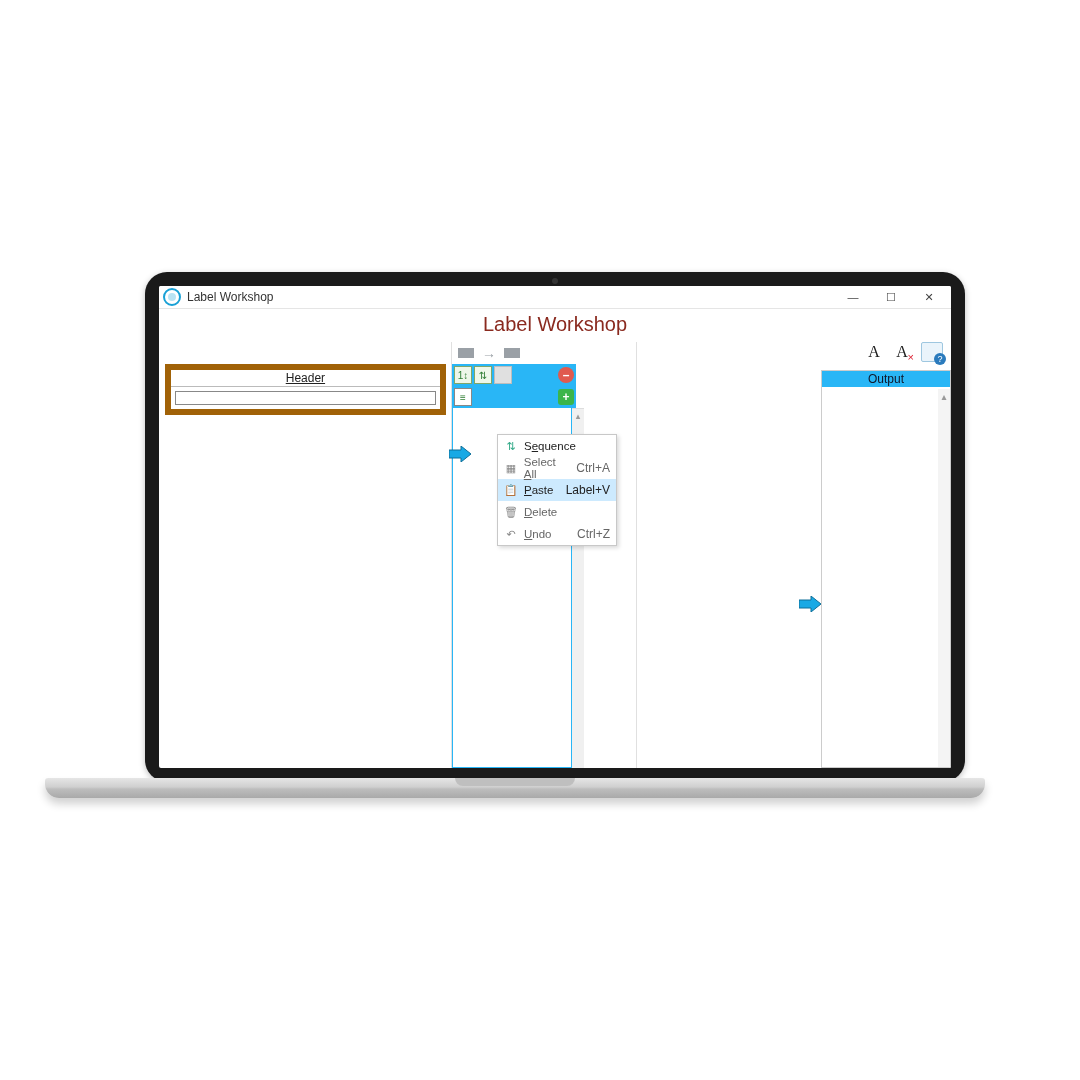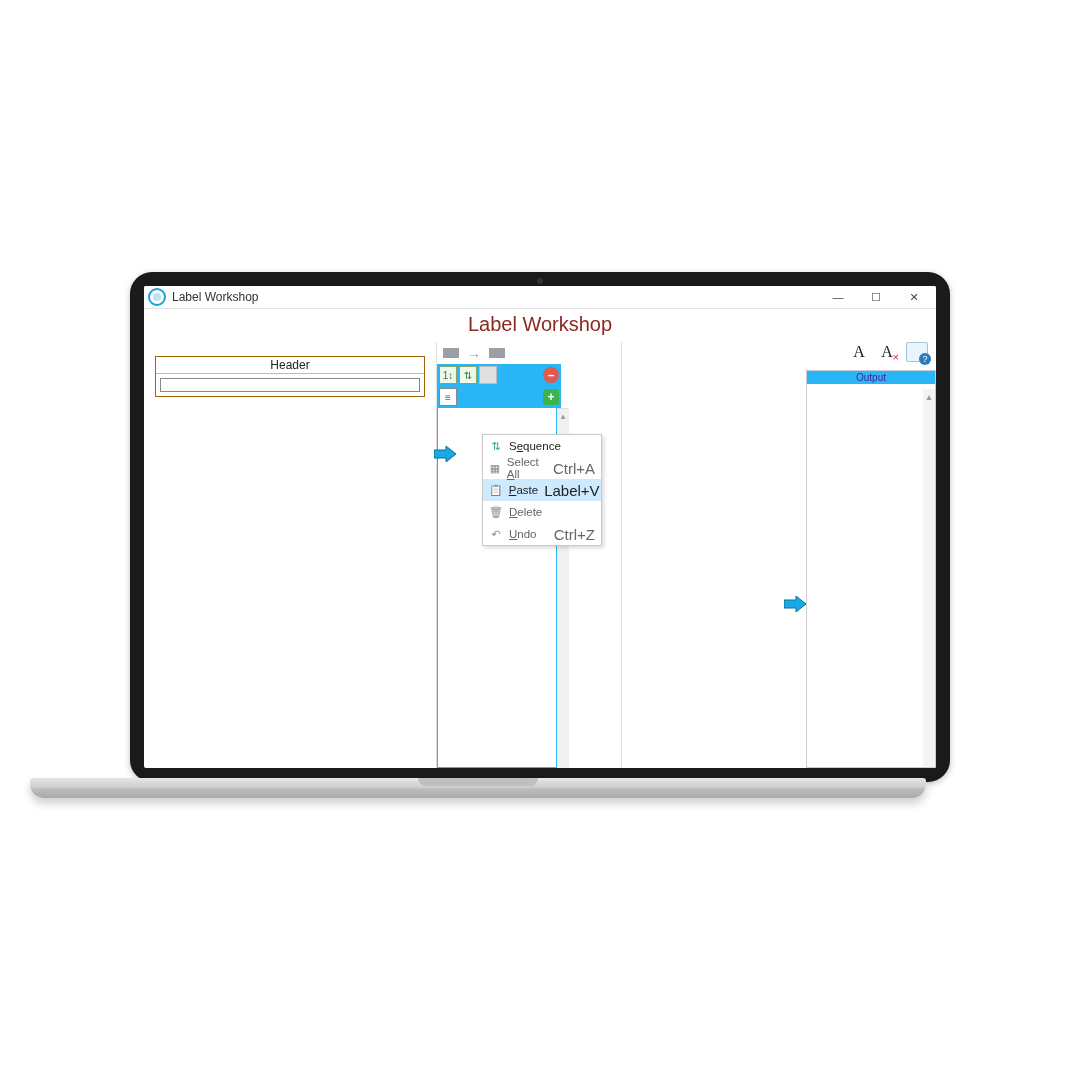--- a/index.html
+++ b/index.html
@@ -1,17 +1,17 @@
 <!DOCTYPE html>
 <html><head>
 <meta charset="utf-8">
 <style>
   html,body{margin:0;padding:0;width:1080px;height:1080px;background:#fff;font-family:"Segoe UI",Arial,sans-serif;font-size:13px;color:#222;}
   
-  .laptop{position:absolute;left:130px;top:272px;width:696px;height:540px;}
+  .laptop{position:absolute;left:145px;top:272px;width:696px;height:540px;padding-left:44px;}
   .screen-bezel{position:absolute;left:0;top:0;width:820px;height:510px;border-radius:22px;background:#1a1a1a;box-shadow:0 2px 6px rgba(0,0,0,.25);}
   .camera{position:absolute;left:50%;top:6px;width:6px;height:6px;margin-left:-3px;border-radius:50%;background:#333;}
   .screen{position:absolute;left:14px;top:14px;right:14px;bottom:14px;background:#fff;border-radius:2px;overflow:hidden;}
   .base{position:absolute;left:-100px;right:-100px;top:506px;height:20px;border-radius:3px 3px 14px 14px;
         background:linear-gradient(#e6e6e6,#cfcfcf 45%,#bdbdbd 55%,#a9a9a9);box-shadow:0 6px 8px rgba(0,0,0,.18);}
   .notch{position:absolute;left:50%;top:0;width:120px;height:8px;margin-left:-60px;background:#bfbfbf;border-radius:0 0 10px 10px;}
   
   .titlebar{height:22px;display:flex;align-items:center;padding:0 4px;background:#fff;border-bottom:1px solid #e5e5e5;}
   .app-ico{width:14px;height:14px;border-radius:50%;border:2px solid #19a1d6;margin-right:6px;position:relative;}
   .app-ico::after{content:"";position:absolute;inset:3px;border-radius:50%;background:#19a1d6;opacity:.3;}
@@ -20,21 +20,21 @@
   .winbtn{width:16px;height:16px;display:flex;align-items:center;justify-content:center;color:#444;font-size:11px;}
   
   .heading{text-align:center;font-size:20px;color:#8a2a1f;padding:4px 0 6px;}
   
   .content{display:flex;height:calc(100% - 22px - 34px);}
   .col{position:relative;}
   .col-left{width:280px;padding:6px;}
   .col-mid{flex:1;border-left:1px solid #e0e0e0;border-right:1px solid #e0e0e0;display:flex;flex-direction:column;}
   .col-right{width:130px;padding-top:0;}
   
-  .hbox{border:1px solid #a16207;background:#fff;margin:8px auto;width:96%;}
+  .hbox{border:6px solid #a16207;background:#fff;margin:16px auto;width:96%;text-decoration:underline;}
   .hbox-title{border-bottom:1px solid #bbb;text-align:center;font-size:12px;padding:1px 0;}
   .hbox-input{margin:4px;height:12px;border:1px solid #888;background:#fff;}
   
   .midbar{height:22px;display:flex;align-items:center;gap:8px;padding-left:6px;}
   .tb-block{width:16px;height:10px;background:#9aa0a6;}
   .tb-arrow{color:#9aa0a6;font-size:14px;line-height:1;}
   
   .selstrip{width:120px;margin-left:0;background:#29b6f6;display:flex;flex-wrap:wrap;align-items:center;padding:2px;gap:2px;}
   .sicon{width:16px;height:16px;background:#eef7e9;border:1px solid #7fa76a;display:flex;align-items:center;justify-content:center;font-size:10px;color:#2e7d32;}
   .sicon.gray{background:#e0e0e0;border-color:#bdbdbd;color:#666;}
@@ -50,31 +50,31 @@
   .list-scroll .up{height:14px;display:flex;align-items:center;justify-content:center;color:#999;font-size:9px;}
   
   .rtools{position:absolute;right:8px;top:56px;display:flex;gap:10px;align-items:center;}
   .rtool{width:18px;height:18px;display:flex;align-items:center;justify-content:center;font-family:Georgia,serif;font-size:16px;}
   .rtool.ax{position:relative;}
   .rtool.ax::after{content:"×";position:absolute;right:-3px;bottom:-2px;color:#d23;font-size:11px;font-family:Arial;}
   .rtool.help{width:20px;height:18px;border:1px solid #9ec7e0;background:#eaf4fb;position:relative;border-radius:2px;}
   .rtool.help::after{content:"?";position:absolute;right:-4px;bottom:-4px;width:12px;height:12px;border-radius:50%;background:#2b7bbd;color:#fff;font-size:9px;display:flex;align-items:center;justify-content:center;font-family:Arial;}
   
   .out{margin-top:28px;border:1px solid #ccc;background:#fff;height:calc(100% - 30px);position:relative;}
-  .out-h{background:#29b6f6;color:#4c1d95;text-align:center;font-size:10px;padding:1px 0;}
+  .out-h{background:#29b6f6;color:#0f172a;text-align:center;font-size:12px;padding:1px 0;}
   .out-scroll{position:absolute;right:0;top:18px;width:12px;bottom:0;background:#f4f4f4;}
   .out-scroll .up{height:14px;display:flex;align-items:center;justify-content:center;color:#999;font-size:10px;}
   
   .ctx{position:absolute;left:338px;top:148px;width:118px;background:#fff;border:1px solid #c8c8c8;box-shadow:2px 2px 4px rgba(0,0,0,.15);font-size:11.5px;}
   .ctx-row{display:flex;align-items:center;height:22px;padding:0 6px;color:#666;gap:6px;}
   .ctx-row.enabled{color:#222;}
   .ctx-row.sel{background:#cdeafe;color:#222;}
   .ctx-ic{width:14px;height:14px;display:flex;align-items:center;justify-content:center;font-size:11px;color:#888;}
   .ctx-row.enabled .ctx-ic{color:#3a8;}
-  .ctx-sc{margin-left:auto;font-size:15px;}
+  .ctx-sc{margin-left:auto;font-size:12px;}
   .ul{text-decoration:underline;}
   
   .ann{position:absolute;width:22px;height:16px;}
   .ann svg{width:100%;height:100%;}
 </style>
 </head>
 <body>
 
 <div class="laptop">
   <div class="screen-bezel">

